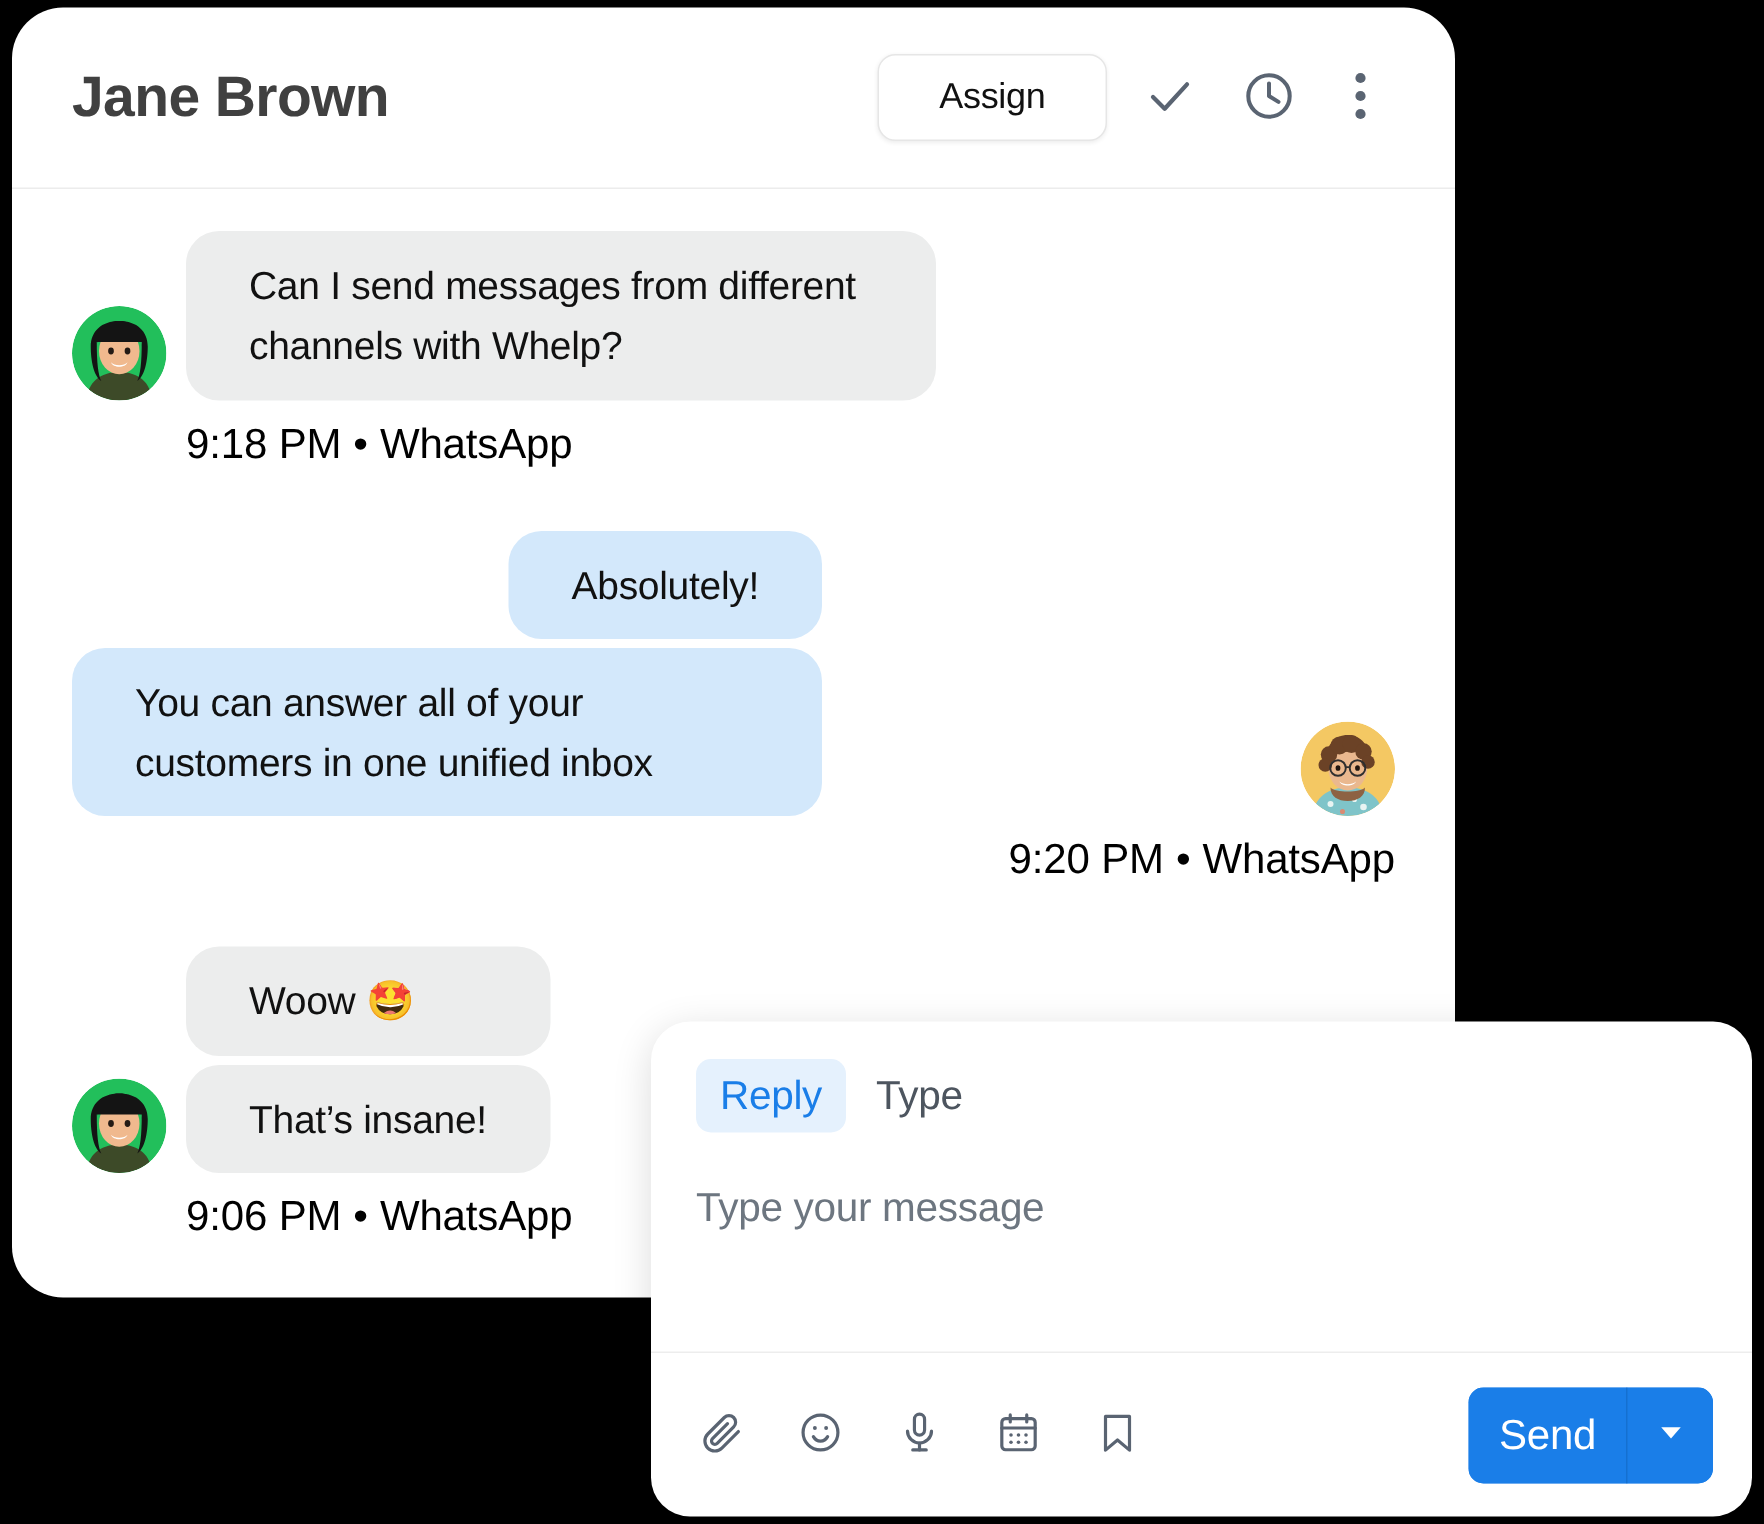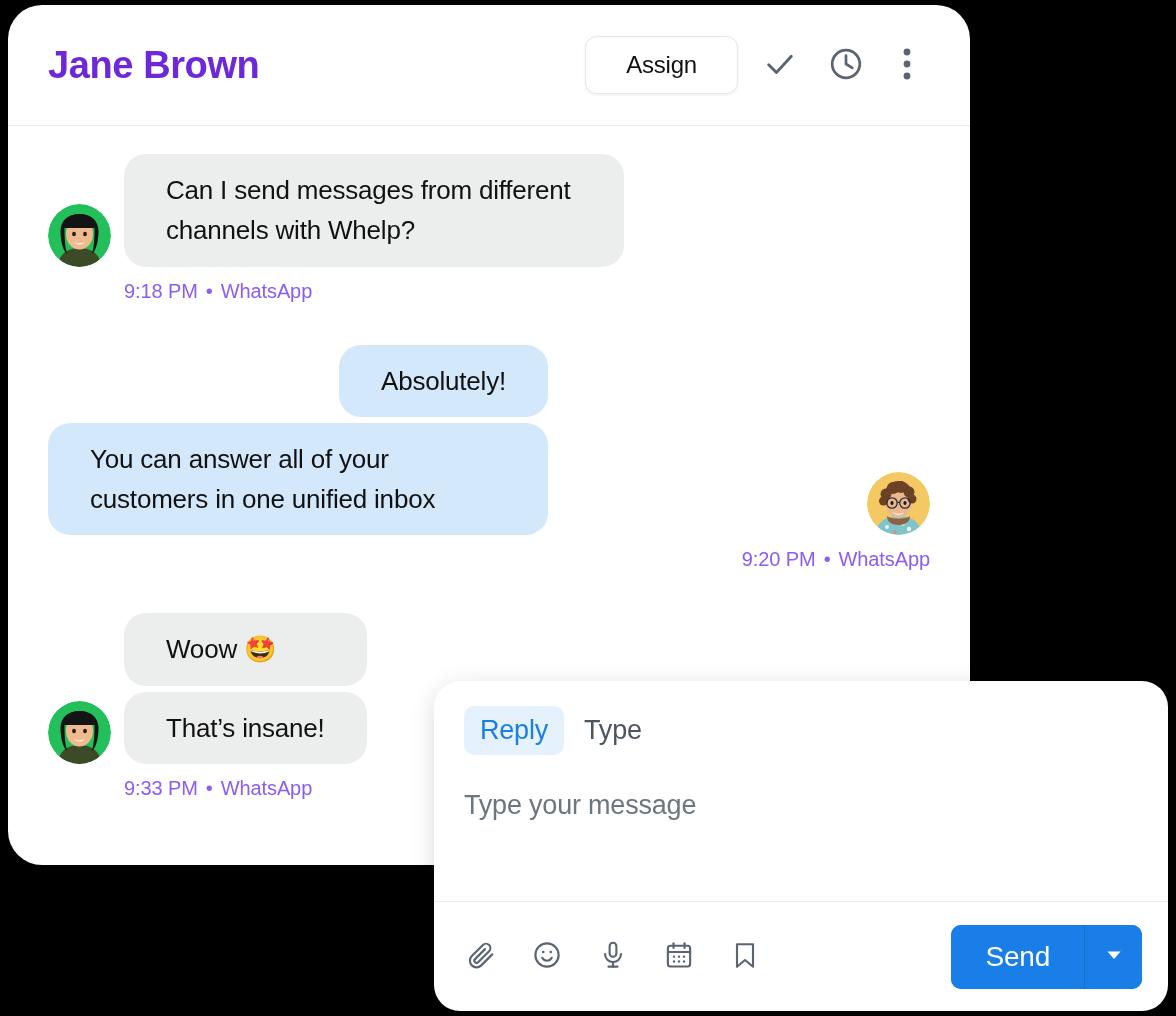--- a/index.html
+++ b/index.html
@@ -37,21 +37,21 @@
     height: 121px;
     border-bottom: 1px solid #ececec;
     display: flex;
     align-items: center;
     padding: 0 48px 0 40px;
   }
 
   #contact-name {
     font-size: 38px;
     font-weight: bold;
-    color: #6d28d9;
+    color: #404040;
     letter-spacing: -0.4px;
     flex: 1;
     white-space: nowrap;
   }
 
   #assign-button {
     height: 58px;
     padding: 0 40px;
     background: #ffffff;
     border: 1px solid #e6e6e6;
@@ -115,22 +115,22 @@
     font-size: 26px;
     line-height: 1.55;
     color: #111111;
     letter-spacing: -0.2px;
     max-width: 500px;
   }
   .bubble.in  { background: #eceded; }
   .bubble.out { background: #d3e8fb; }
 
   .meta {
-    font-size: 20px;
-    color: #8b5cf6;
+    font-size: 28px;
+    color: #000000;
     letter-spacing: -0.1px;
     margin-top: 13px;
     white-space: nowrap;
   }
   .meta.in  { margin-left: 76px; }
   .meta.out { text-align: right; }
   .meta .dot { margin: 0 8px; }
 
   
   #composer-card {
@@ -215,21 +215,21 @@
     border-radius: 10px;
     overflow: hidden;
     background: #1a7ee8;
   }
   #send-button {
     font-family: inherit;
     font-size: 28px;
     color: #ffffff;
     background: #1a7ee8;
     border: none;
-    padding: 0 34px;
+    padding: 0 20px;
     cursor: pointer;
     letter-spacing: -0.2px;
   }
   #send-dropdown {
     width: 58px;
     background: #1a7ee8;
     border: none;
     border-left: 1px solid #1570d0;
     cursor: pointer;
     display: flex;
@@ -374,21 +374,21 @@
                 <path d="M26 37.5c2 2.6 9 2.6 11 0-1.2 4-9.8 4-11 0z" fill="#ffffff"></path>
               </g>
             </svg>
           </div>
           <div class="bubble-stack">
             <div class="bubble in">Woow 🤩</div>
             <div class="bubble in">That’s insane!</div>
           </div>
         </div>
         <div class="meta in">
-          <span>9:33 PM</span><span class="dot">•</span><span>WhatsApp</span>
+          <span>9:06 PM</span><span class="dot">•</span><span>WhatsApp</span>
         </div>
       </div>
 
     </div>
   </div>
 
   <div id="composer-card">
 
     <div id="composer-tabs">
       <button class="tab active">Reply</button>

